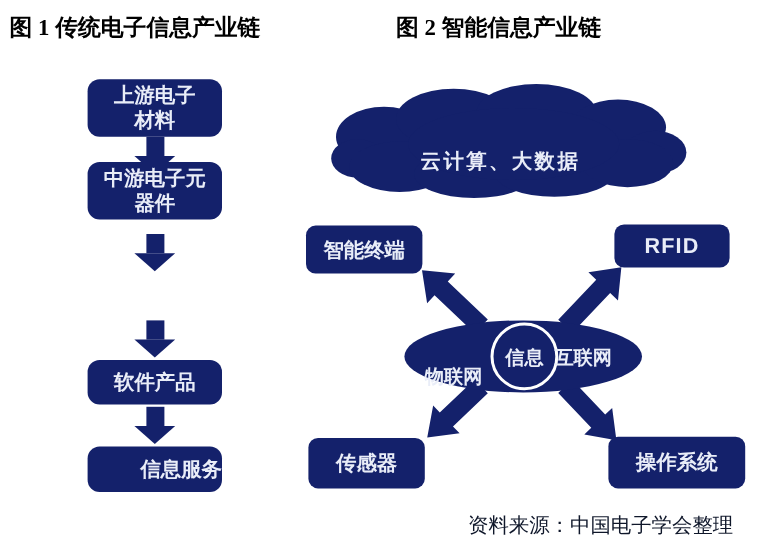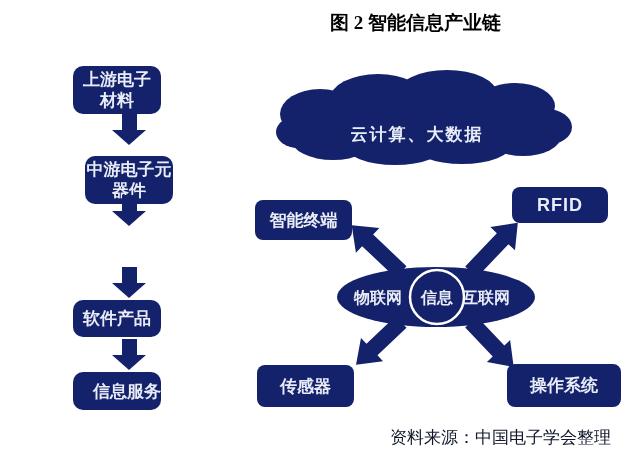--- a/index.html
+++ b/index.html
@@ -11,78 +11,79 @@
   .fig-title {
     position:absolute; top:10px; color:var(--ink);
     font-family:"Liberation Serif","DejaVu Serif",serif;
     font-weight:700; font-size:19px; white-space:nowrap;
   }
   #title1 { left:8px; }
   #title2 { left:330px; }
 
   
   .chain-box {
-    position:absolute; left:73px; width:88px;
+    position:absolute; left:73px; width:112px;
     background:var(--navy); color:var(--light);
     border-radius:10px; display:flex; flex-direction:column;
     align-items:center; justify-content:center; text-align:center;
     font-weight:700; font-size:17px; line-height:21px;
   }
   .down-arrow { position:absolute; left:112px; width:34px; }
   .down-arrow .shaft { width:15px; height:16px; background:var(--navy); margin:0 auto; }
   .down-arrow .head {
     width:0; height:0; margin:0 auto;
     border-left:17px solid transparent; border-right:17px solid transparent;
     border-top:15px solid var(--navy);
   }
 
   
   svg.diagram { position:absolute; left:0; top:0; color:var(--navy); }
   .node-box {
     position:absolute; background:var(--navy); color:var(--light);
     border-radius:8px; display:flex; align-items:center; justify-content:center;
     text-align:center; font-weight:700; font-size:17px;
   }
-  #node-smart   { left:255px; top:188px; width:97px;  height:40px;margin-top:12px; }
+  #node-smart   { left:255px; top:188px; width:97px;  height:40px; }
   #node-rfid    { left:512px; top:187px; width:96px;  height:36px; font-size:18px; letter-spacing:1px; }
   #node-sensor  { left:257px; top:365px; width:97px;  height:42px; }
   #node-os      { left:507px; top:364px; width:114px;  height:43px; }
 
   .float-label {
     position:absolute; color:var(--light); font-weight:700;
     text-align:center; white-space:nowrap;
   }
   #cloud-label { left:327px; top:111px; width:180px; font-size:17px; letter-spacing:2px;margin-top:12px; }
-  #hub-left    { left:348px; top:288px; width:60px; font-size:16px; }
+  #hub-left    { left:348px; top:304px; width:60px; font-size:16px; }
   #hub-center  { left:415px; top:288px; width:44px; font-size:16px; }
   #hub-right   { left:444px; top:288px; width:60px; font-size:16px;padding-left:12px; }
 
   .source-note {
     position:absolute; left:390px; top:426px; color:#0f172a;
     font-family:"Liberation Serif","DejaVu Serif",serif;
     font-size:17px; white-space:nowrap;
   }
 </style>
 </head>
 <body>
 
 <div class="canvas">
 
+  <div class="fig-title" id="title1">图 1 传统电子信息产业链</div>
   <div class="fig-title" id="title2">图 2 智能信息产业链</div>
 
   <div class="chain-box" style="top:66px; height:48px;">
     <span>上游电子</span>
     <span>材料</span>
   </div>
   <div class="down-arrow" style="top:114px;">
     <div class="shaft"></div>
     <div class="head"></div>
   </div>
 
-  <div class="chain-box" style="top:156px; height:48px;margin-left:12px;">
+  <div class="chain-box" style="top:135px; height:48px;">
     <span>中游电子元</span>
     <span>器件</span>
   </div>
   <div class="down-arrow" style="top:195px;">
     <div class="shaft"></div>
     <div class="head"></div>
   </div>
 
   <div class="down-arrow" style="top:267px;">
     <div class="shaft"></div>

